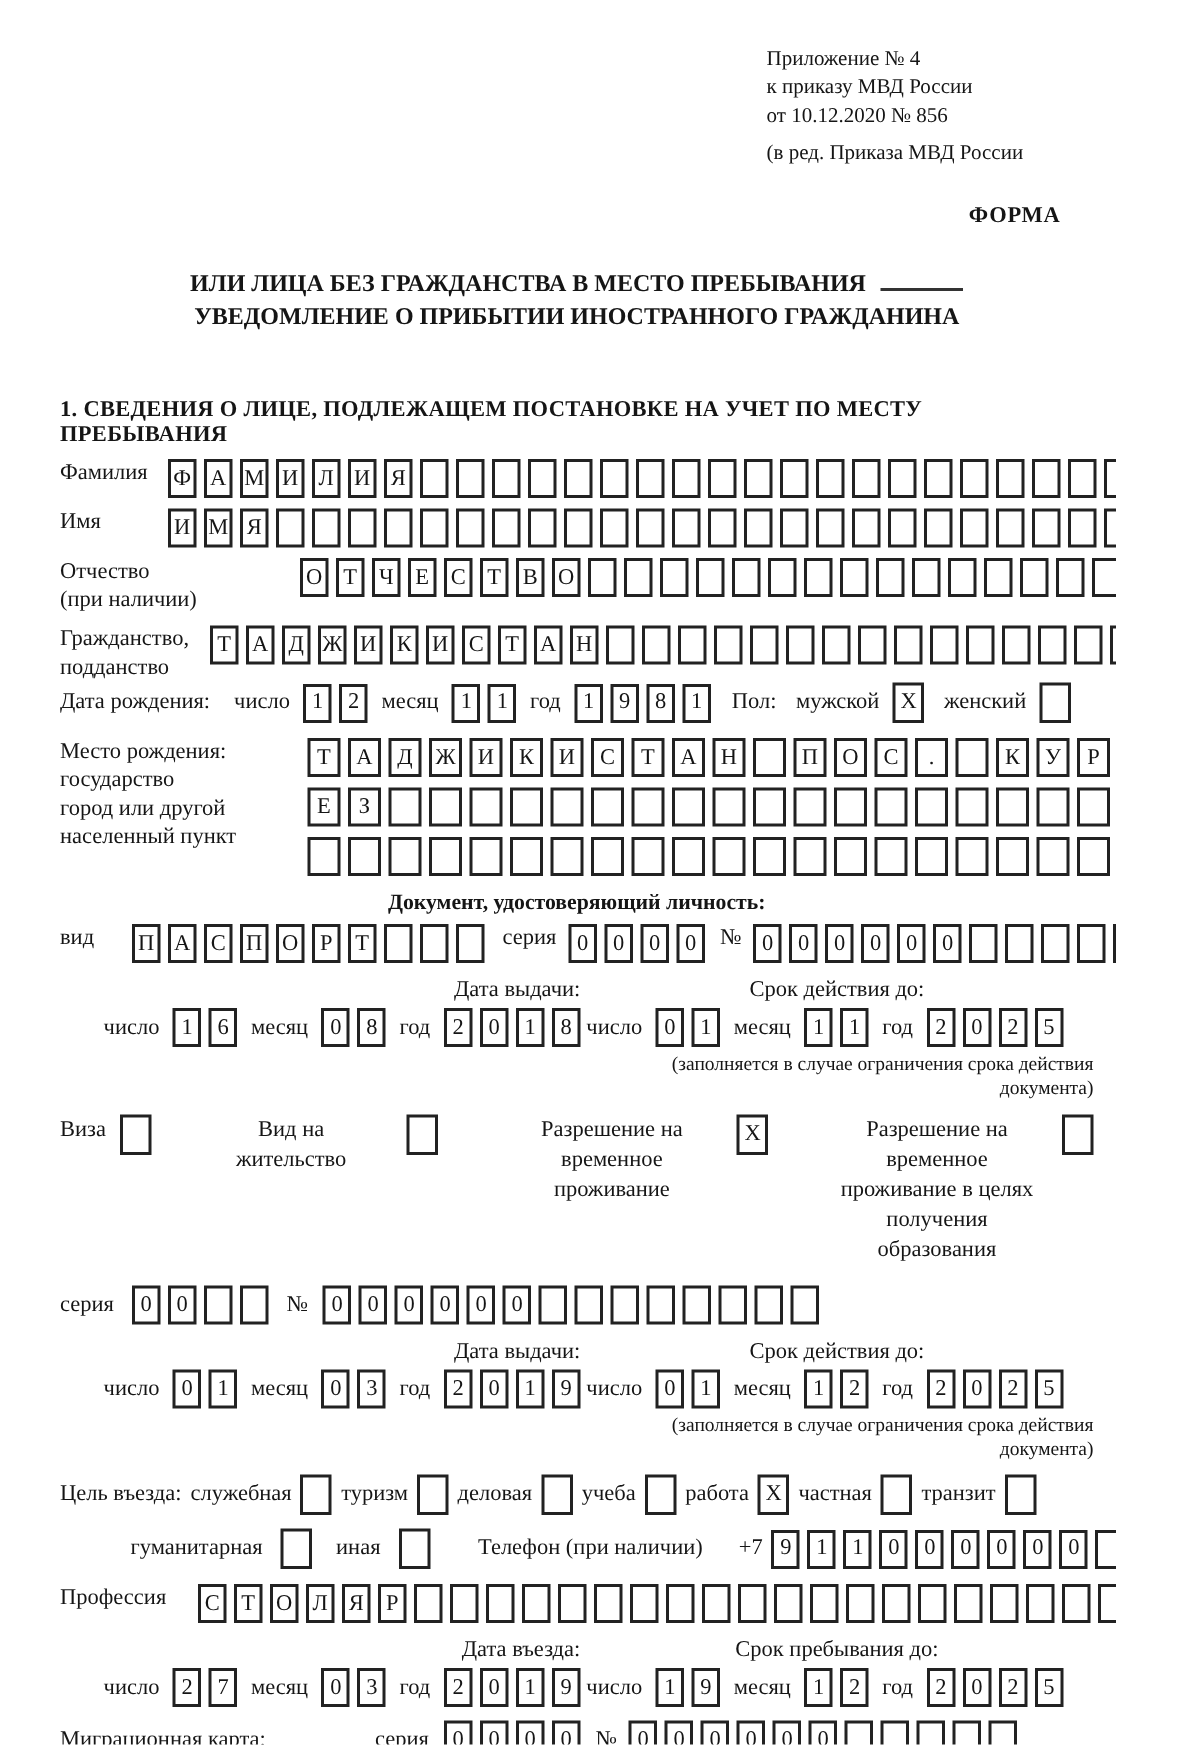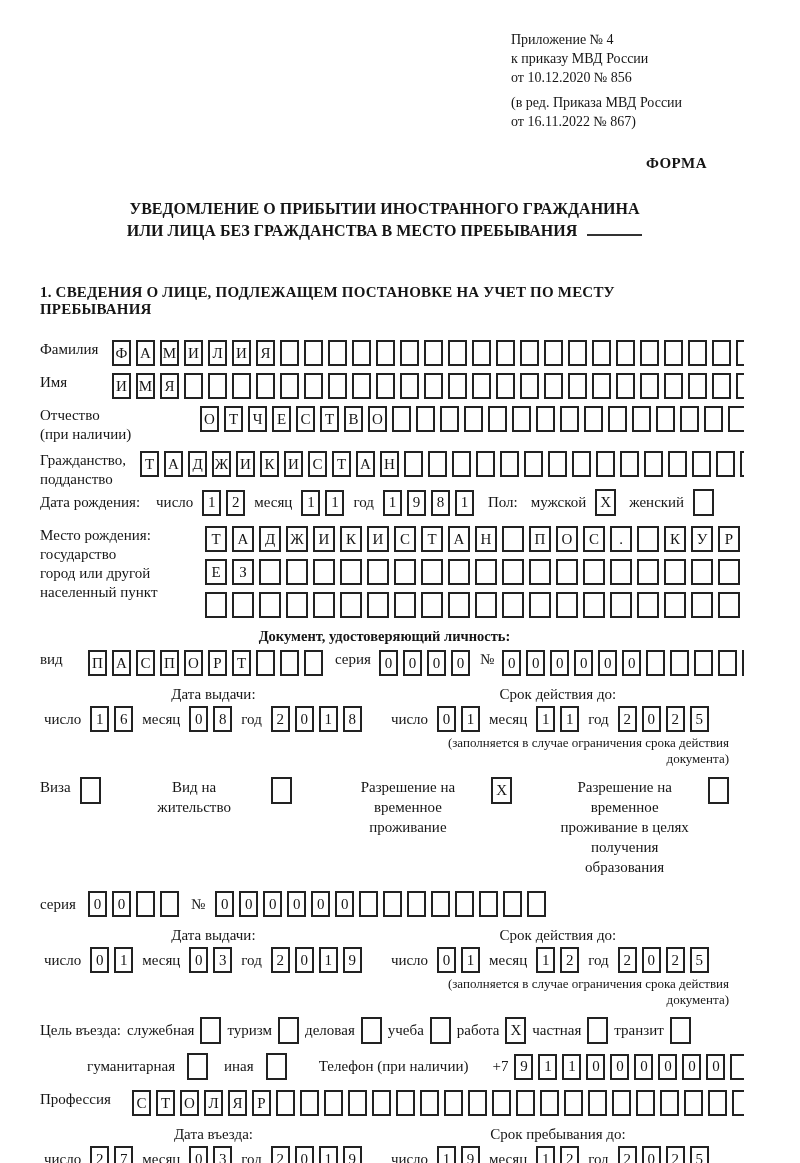--- a/index.html
+++ b/index.html
@@ -37,21 +37,21 @@
   .stack { display:flex; flex-direction:column; gap:7px; }
 
   .w72 { width:72px; } .w160 { width:160px; } .w100 { width:100px; } .w165 { width:165px; }
   .w88 { width:92px; } .w50 { width:48px; }
 
   
   .dg { display:inline-flex; align-items:center; gap:5px; }
   .dg .t { font-size:15px; margin:0 4px; }
   .dates { display:flex; margin-top:10px; }
   .dates .col { display:flex; flex-direction:column; }
-  .dates .col.left { width:365px; }
+  .dates .col.left { width:365px;align-items:flex-end; }
   .dates .col.right { width:360px; }
   .dates .h { font-size:15px; text-align:center; margin-bottom:3px; }
   .note { font-size:13px; text-align:right; margin-top:3px; }
 
   
   .optrow { display:flex; align-items:flex-start; margin-top:10px; gap:32px; }
   .opt { display:flex; align-items:flex-start; gap:9px; }
   .opt .ol { font-size:15px; line-height:20px; text-align:center; }
   .purline { display:flex; align-items:center; gap:6px; margin-top:9px; flex-wrap:nowrap; }
   .purline .pl { font-size:15px; flex:none; }
@@ -61,34 +61,33 @@
 </head>
 <body>
 
 <div class="page">
 
   <div class="hdr-block">
     <div>Приложение № 4</div>
     <div>к приказу МВД России</div>
     <div>от 10.12.2020 № 856</div>
     <div class="gap">(в ред. Приказа МВД России</div>
-    <div>от 16.11.2022 № 867)</div>
   </div>
   <div class="forma">ФОРМА</div>
 
   <div class="title">
-    <div>УВЕДОМЛЕНИЕ О ПРИБЫТИИ ИНОСТРАННОГО ГРАЖДАНИНА</div>
     <div>
       <span>ИЛИ ЛИЦА БЕЗ ГРАЖДАНСТВА В МЕСТО ПРЕБЫВАНИЯ</span><span class="blank-line"></span>
     </div>
+    <div>УВЕДОМЛЕНИЕ О ПРИБЫТИИ ИНОСТРАННОГО ГРАЖДАНИНА</div>
   </div>
 
   <div class="sec-heading">1. СВЕДЕНИЯ О ЛИЦЕ, ПОДЛЕЖАЩЕМ ПОСТАНОВКЕ НА УЧЕТ ПО МЕСТУ ПРЕБЫВАНИЯ</div>
 
-  <div class="row" style="margin-top:22px;">
+  <div class="row" style="margin-top:7px;">
     <span class="lab w72">Фамилия</span>
     <span class="cells">
         <span class="cell">Ф</span>
         <span class="cell">А</span>
         <span class="cell">М</span>
         <span class="cell">И</span>
         <span class="cell">Л</span>
         <span class="cell">И</span>
         <span class="cell">Я</span>
         <span class="cell"></span>

